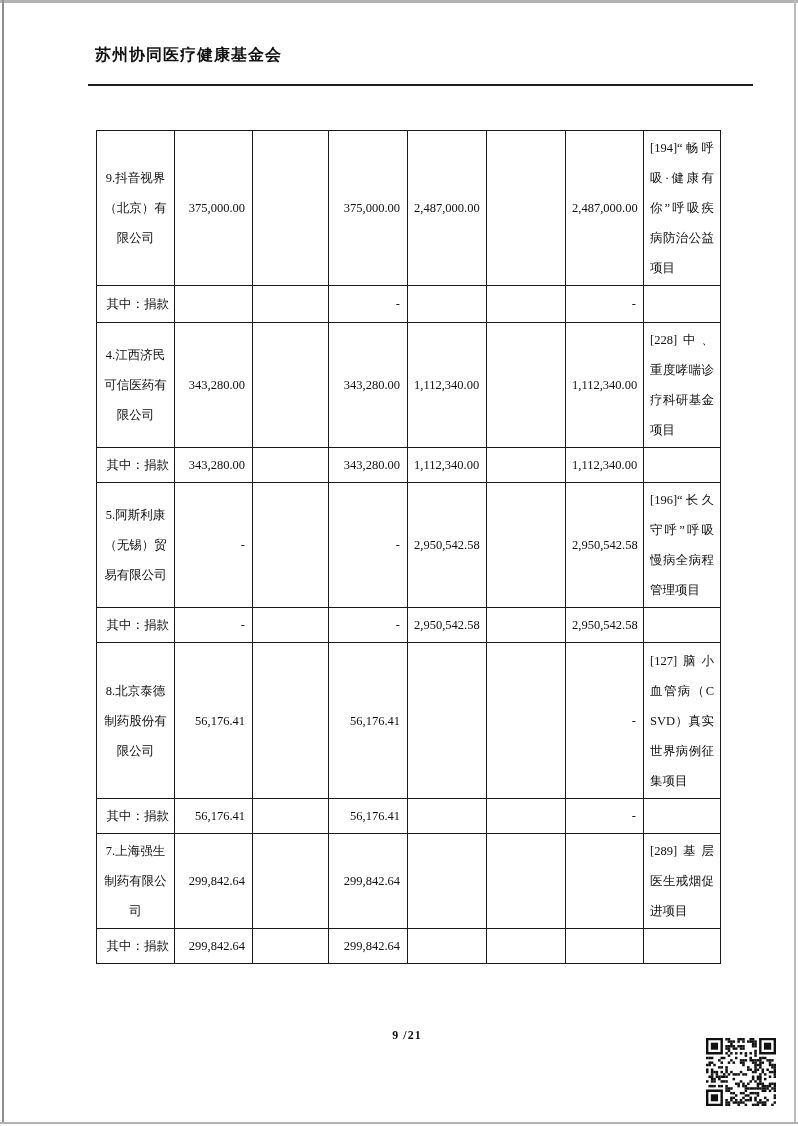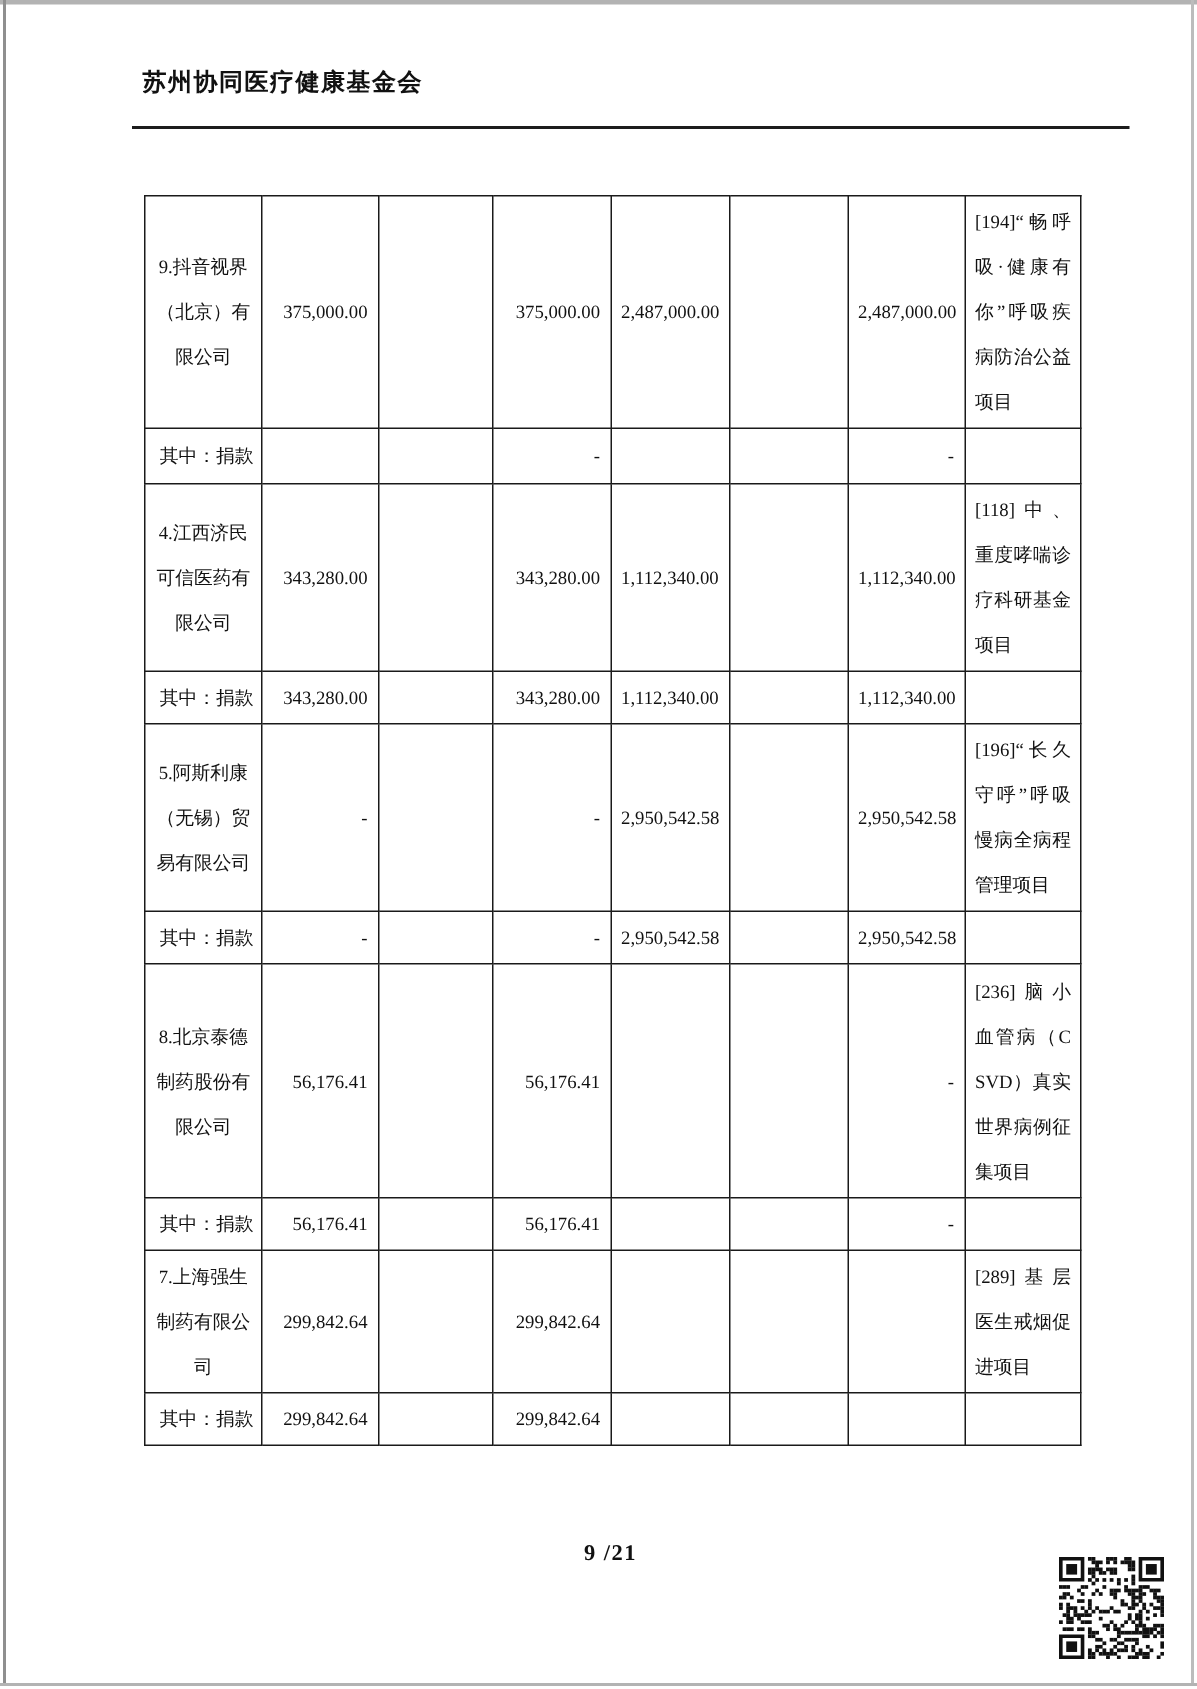--- a/index.html
+++ b/index.html
@@ -46,21 +46,21 @@
   .fin-table td.c0{text-align:center;padding:2px 5px;}
   .fin-table tr.breakdown td.c0{text-align:right;padding-left:8px;white-space:nowrap;}
   .fin-table td.c1,.fin-table td.c2,.fin-table td.c3,
   .fin-table td.c4,.fin-table td.c5,.fin-table td.c6{
     text-align:right;padding-right:7px;white-space:nowrap;
   }
   .fin-table td.c7{text-align:justify;text-justify:inter-character;padding:2px 6px;}
 
   .page-number{
     position:absolute;left:347px;top:1028px;width:120px;text-align:center;
-    font-size:15px;font-weight:bold;letter-spacing:1px;
+    font-size:12px;font-weight:bold;letter-spacing:1px;
   }
   .qr{position:absolute;left:706px;top:1038px;width:70px;height:68px;}
 </style>
 </head>
 <body>
 
 <div class="page">
   <div class="edge edge-top"></div>
   <div class="edge edge-left"></div>
   <div class="edge edge-right"></div>
@@ -102,21 +102,21 @@
           <td class="c7"></td>
         </tr>
         <tr class="company">
           <td class="c0">4.江西济民可信医药有限公司</td>
           <td class="c1">343,280.00</td>
           <td class="c2"></td>
           <td class="c3">343,280.00</td>
           <td class="c4">1,112,340.00</td>
           <td class="c5"></td>
           <td class="c6">1,112,340.00</td>
-          <td class="c7">[118]中、重度哮喘诊疗科研基金项目</td>
+          <td class="c7">[228]中、重度哮喘诊疗科研基金项目</td>
         </tr>
         <tr class="breakdown">
           <td class="c0">其中：捐款</td>
           <td class="c1">343,280.00</td>
           <td class="c2"></td>
           <td class="c3">343,280.00</td>
           <td class="c4">1,112,340.00</td>
           <td class="c5"></td>
           <td class="c6">1,112,340.00</td>
           <td class="c7"></td>
@@ -142,21 +142,21 @@
           <td class="c7"></td>
         </tr>
         <tr class="company">
           <td class="c0">8.北京泰德制药股份有限公司</td>
           <td class="c1">56,176.41</td>
           <td class="c2"></td>
           <td class="c3">56,176.41</td>
           <td class="c4"></td>
           <td class="c5"></td>
           <td class="c6">-</td>
-          <td class="c7">[236]脑小血管病（CSVD）真实世界病例征集项目</td>
+          <td class="c7">[127]脑小血管病（CSVD）真实世界病例征集项目</td>
         </tr>
         <tr class="breakdown">
           <td class="c0">其中：捐款</td>
           <td class="c1">56,176.41</td>
           <td class="c2"></td>
           <td class="c3">56,176.41</td>
           <td class="c4"></td>
           <td class="c5"></td>
           <td class="c6">-</td>
           <td class="c7"></td>

